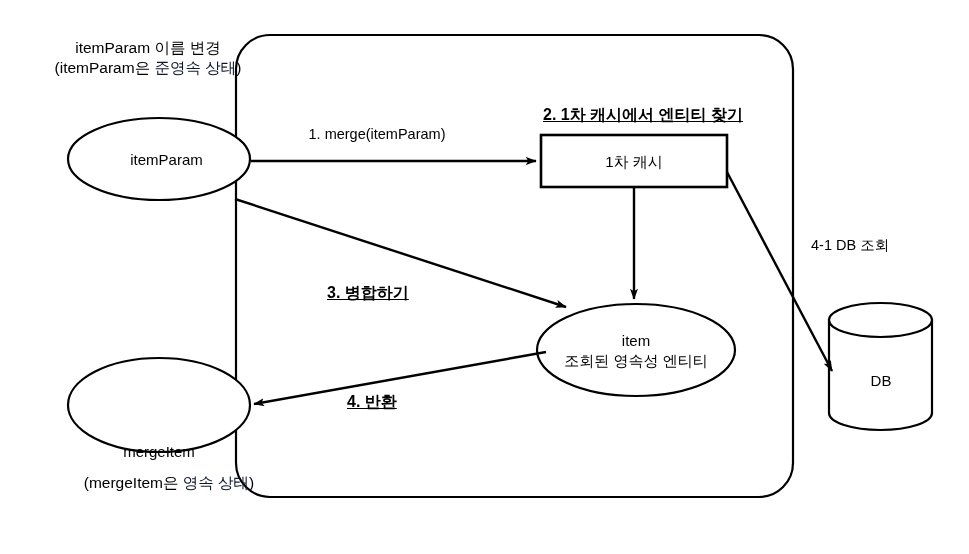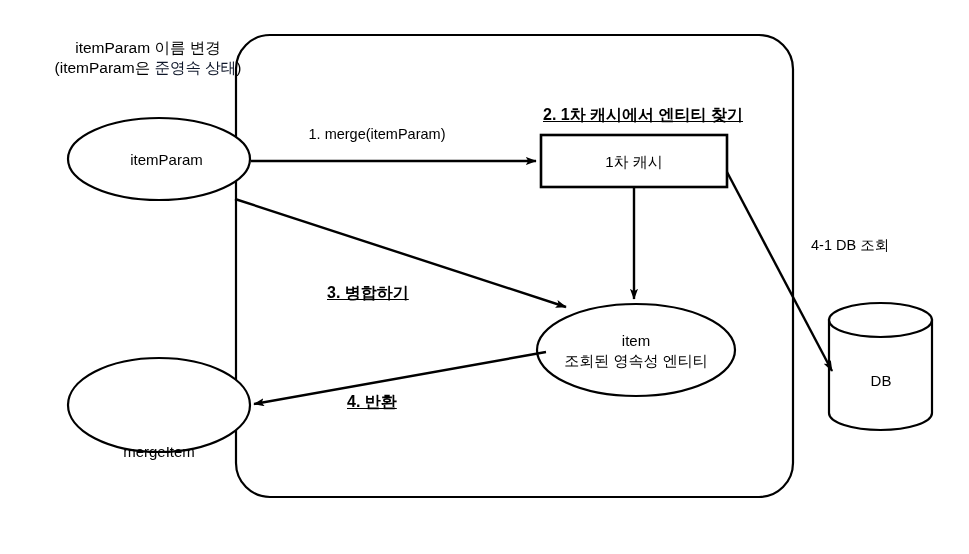--- a/index.html
+++ b/index.html
@@ -105,20 +105,21 @@
     <line x1="546" y1="352" x2="254" y2="404" stroke="#000000" stroke-width="2.4" marker-end="url(#arrowhead)"></line>
   </svg>
 
 
   <div class="lbl lbl-center note" style="left:148px; top:38px;">
     <div>itemParam 이름 변경</div>
     <div><span>(itemParam은 </span><span class="red">준영속 상태</span><span>)</span></div>
   </div>
 
   <div class="lbl lbl-center note" style="left:169px; top:473px;">
+    <div><span>(mergeItem은 </span><span class="red">영속 상태</span><span>)</span></div>
   </div>
 
   <div class="lbl node-text" style="left:159px; top:160px;padding-left:15px;">itemParam</div>
 
   <div class="lbl node-text" style="left:159px; top:406px;margin-top:46px;">mergeItem</div>
 
   <div class="lbl node-text" style="left:634px; top:162px;">1차 캐시</div>
 
   <div class="lbl node-text" style="left:636px; top:351px;">
     <span>item</span>

